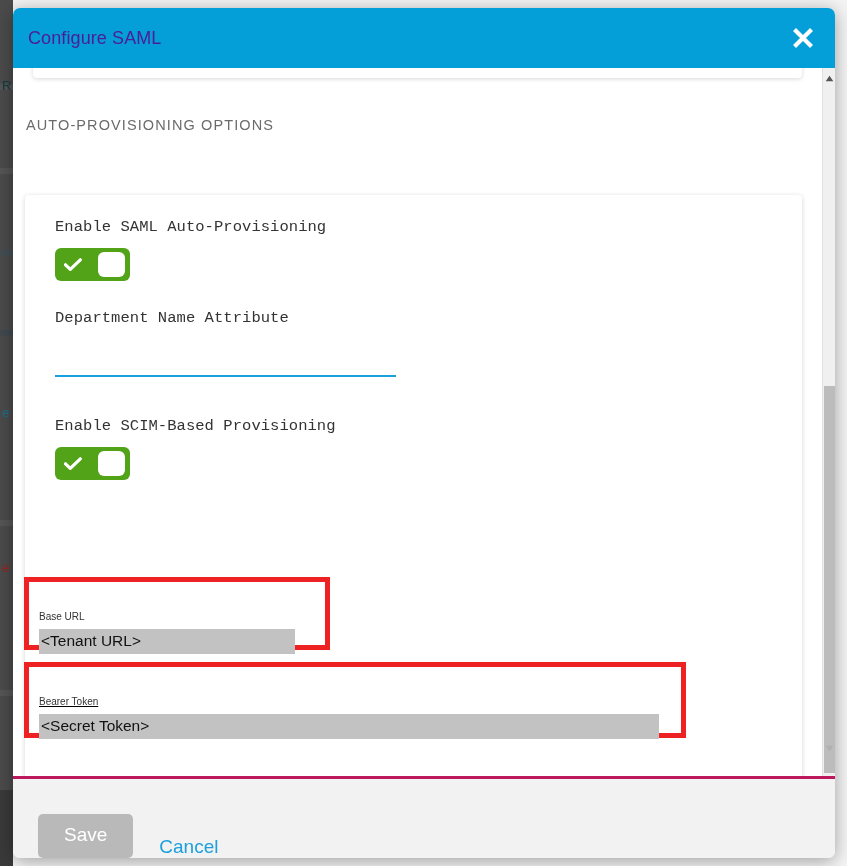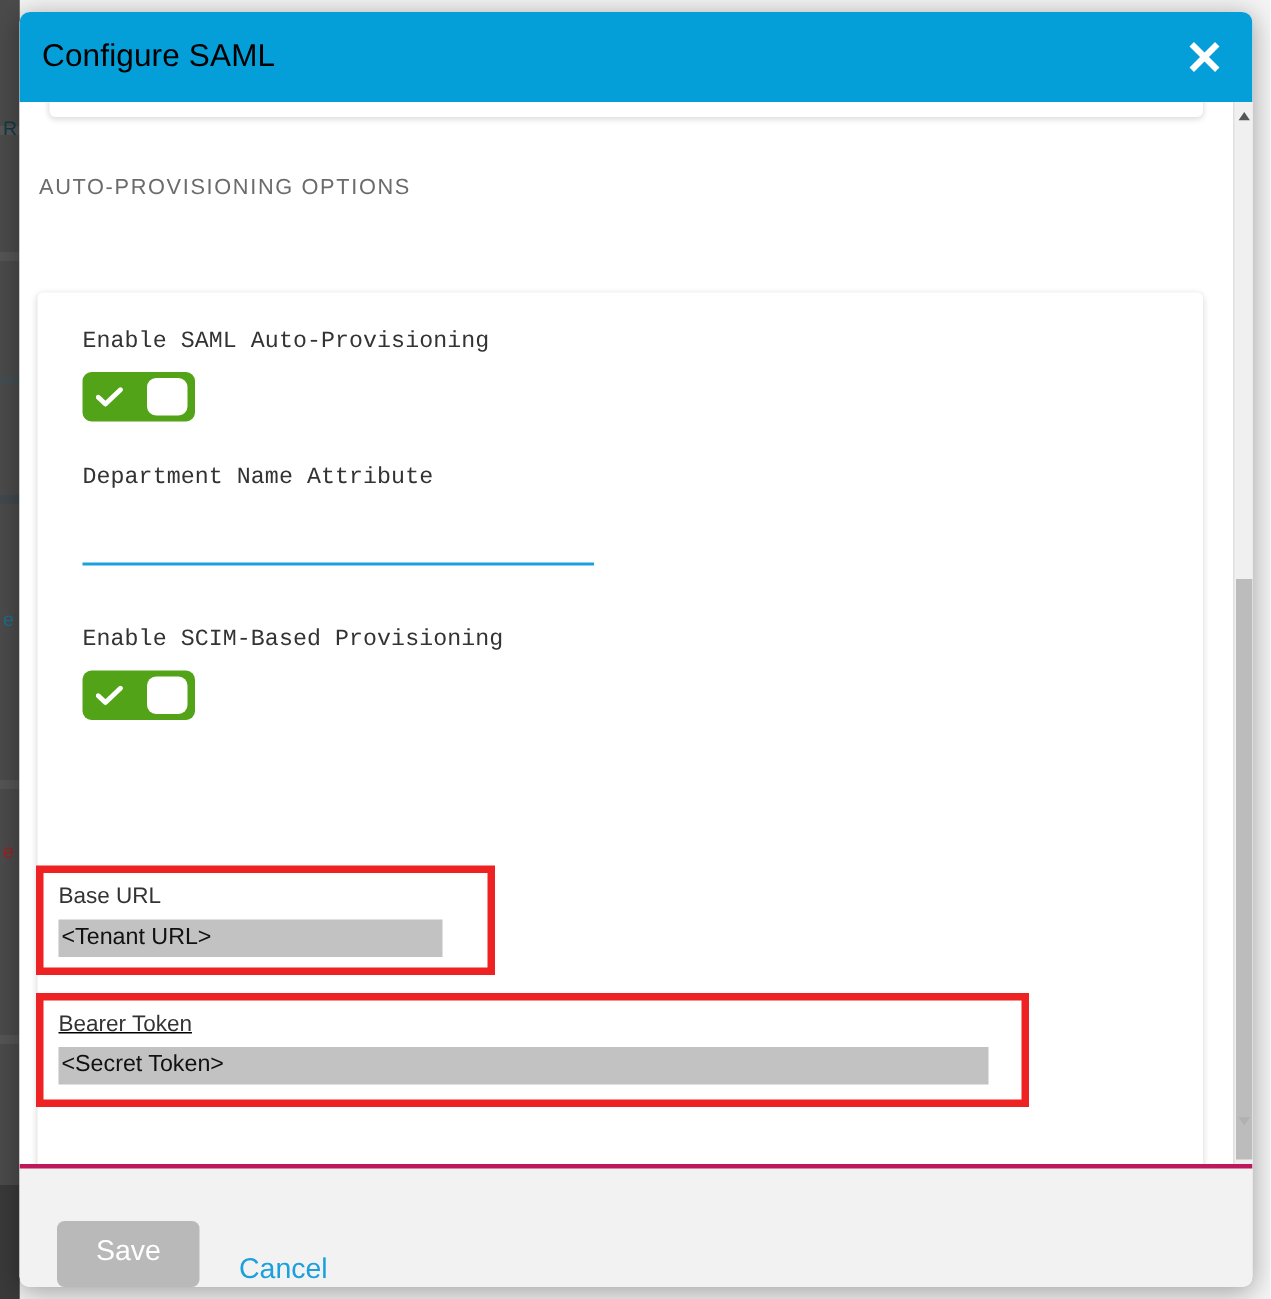--- a/index.html
+++ b/index.html
@@ -77,22 +77,22 @@
     height: 60px;
     background: #049fd9;
     display: flex;
     align-items: center;
     justify-content: space-between;
     padding: 0 14px 0 15px;
     position: relative;
     z-index: 5;
   }
   #modal-title {
-    color: #000000;
-    font-size: 21px;
+    color: #4c1d95;
+    font-size: 18px;
     font-weight: normal;
     letter-spacing: 0.1px;
   }
   #close-btn {
     width: 36px;
     height: 36px;
     display: flex;
     align-items: center;
     justify-content: center;
     cursor: pointer;
@@ -202,23 +202,24 @@
   }
 
   
   .annot-box {
     position: absolute;
     border: 5px solid #ee2222;
     background: #ffffff;
   }
   .annot-inner { padding: 7px 10px 8px 10px; }
   .annot-label {
-    font-size: 15px;
+    font-size: 10px;
     color: #333333;
     margin-bottom: 7px;
+    margin-top: 22px;
   }
   .annot-value {
     display: inline-block;
     background: #c2c2c2;
     color: #111111;
     font-size: 15.5px;
     padding: 3px 2px 4px 2px;
   }
 
   

